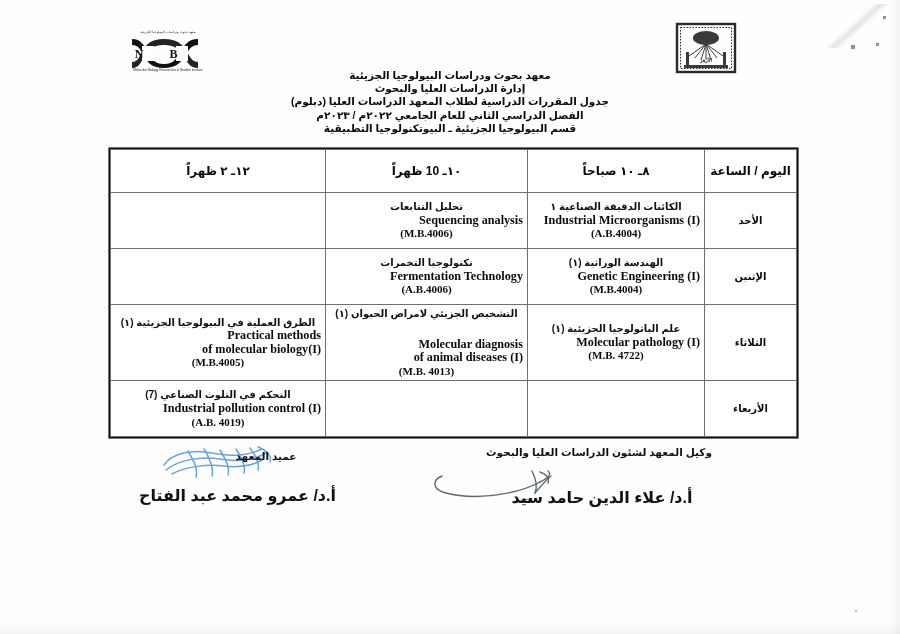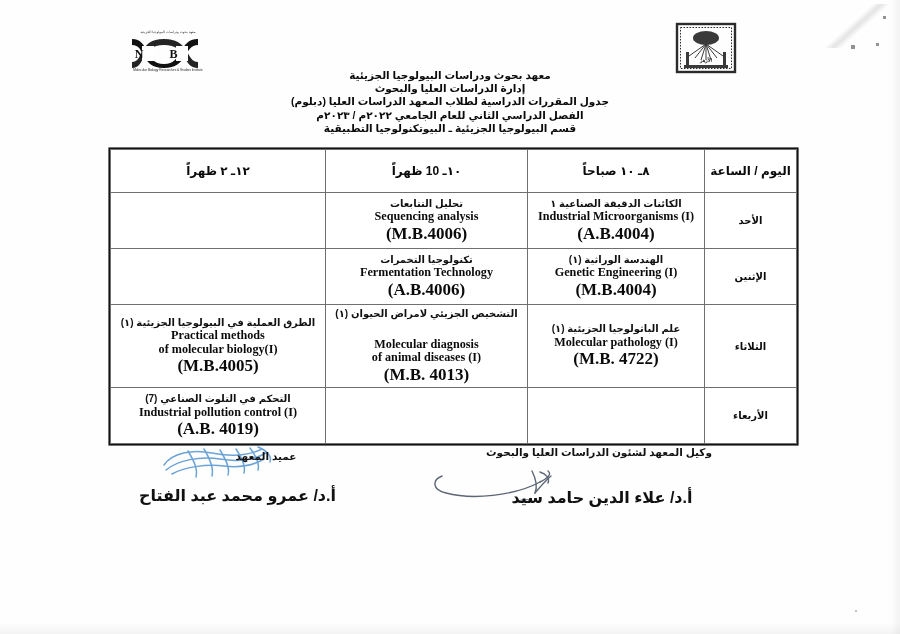--- a/index.html
+++ b/index.html
@@ -127,25 +127,26 @@
     direction: rtl;
     margin-bottom: 1px;
   }
   .course .en {
     font-family: "Liberation Serif", "DejaVu Serif", serif;
     font-weight: bold;
     font-size: 12.2px;
     direction: ltr;
     color: #0b0b0b;
     line-height: 1.1;
+    text-align: right;
   }
   .course .code {
     font-family: "Liberation Serif", "DejaVu Serif", serif;
     font-weight: bold;
-    font-size: 17px;
+    font-size: 11px;
     direction: ltr;
     color: #0b0b0b;
     line-height: 1.15;
   }
   .course.empty { height: 100%; }
 
   
   .sig-block {
     position: absolute;
     direction: rtl;

